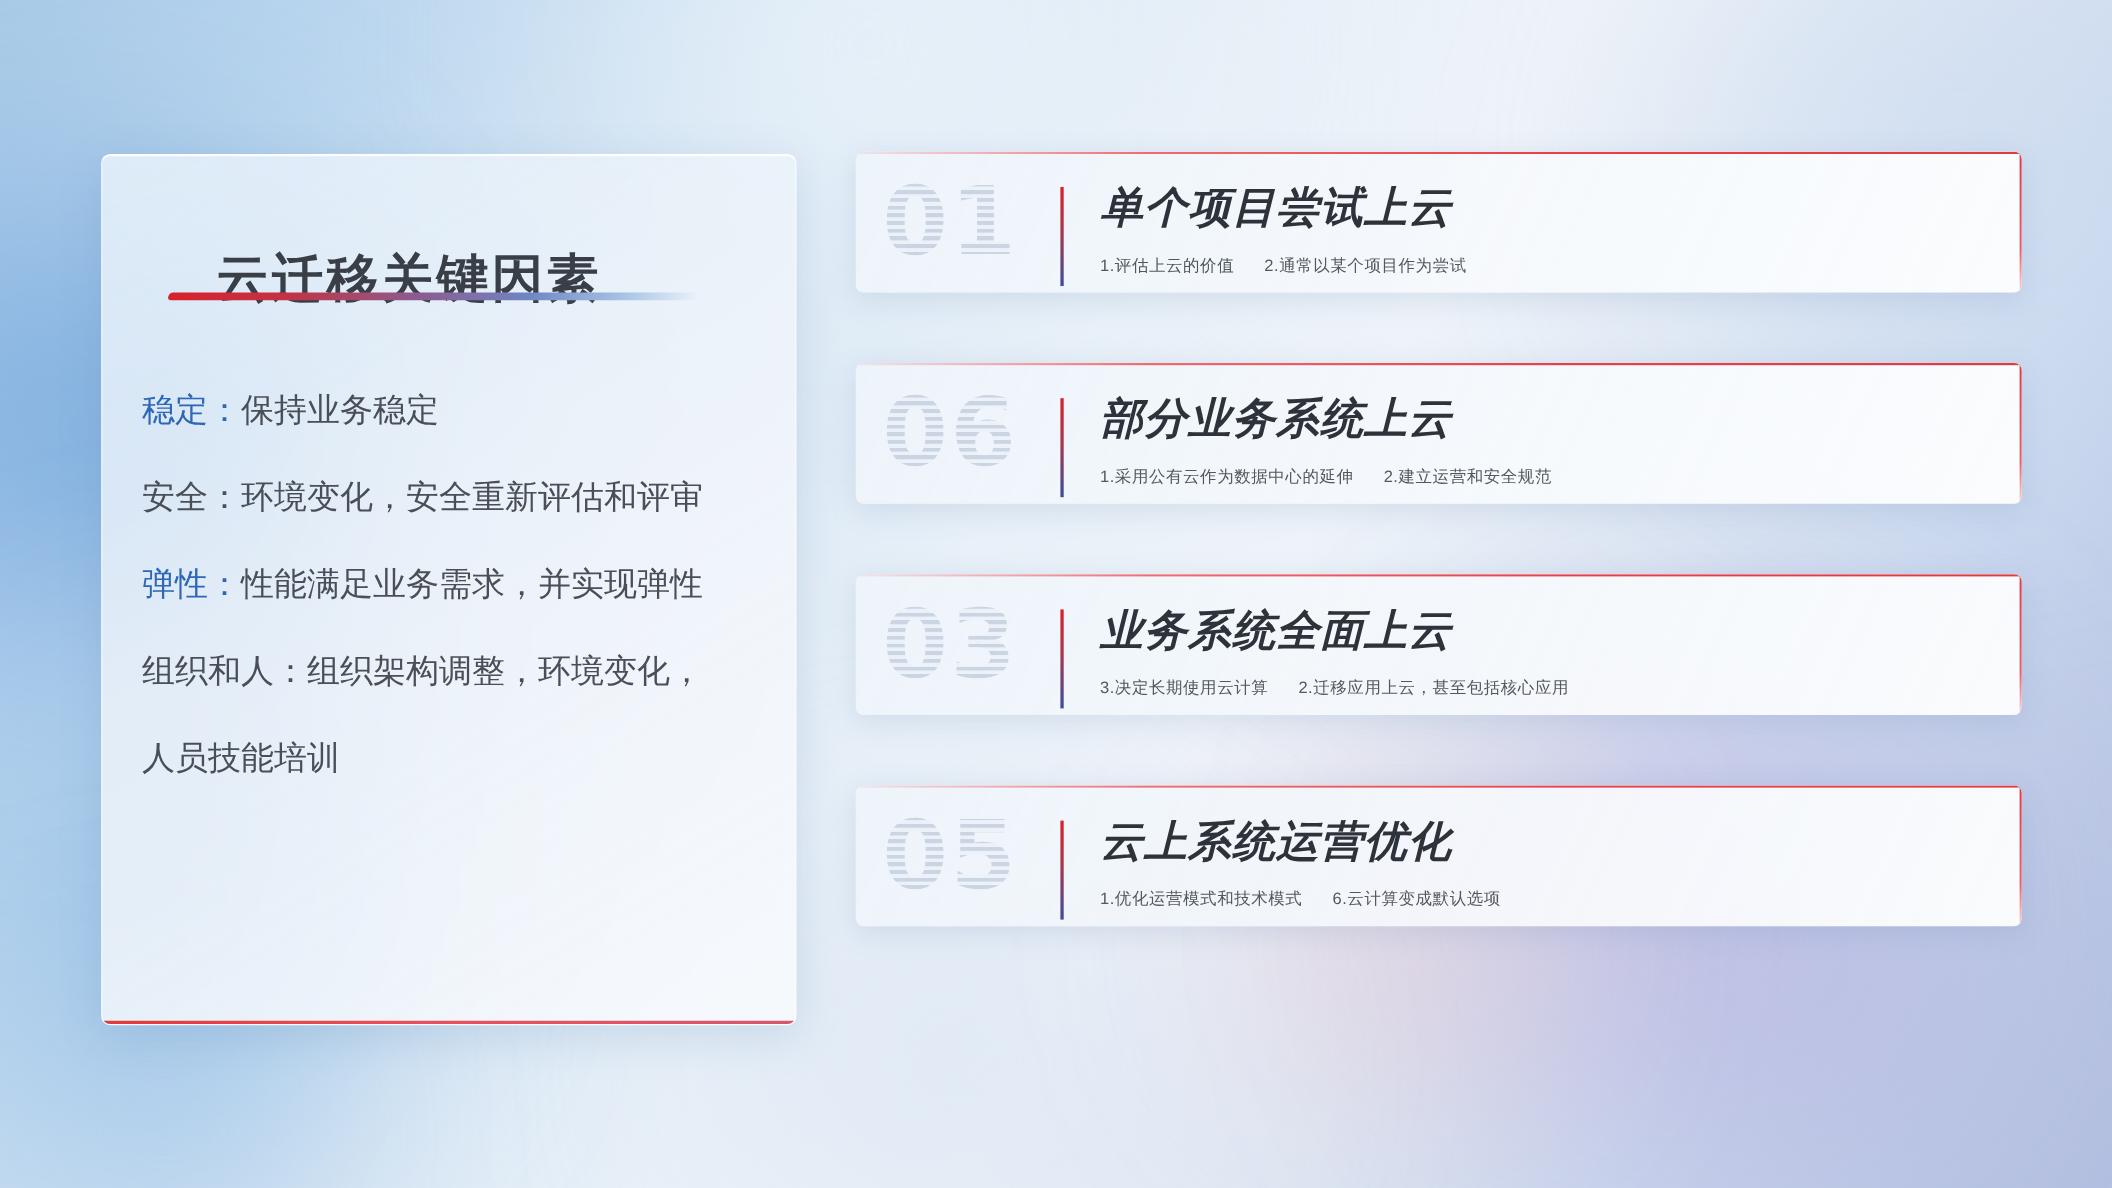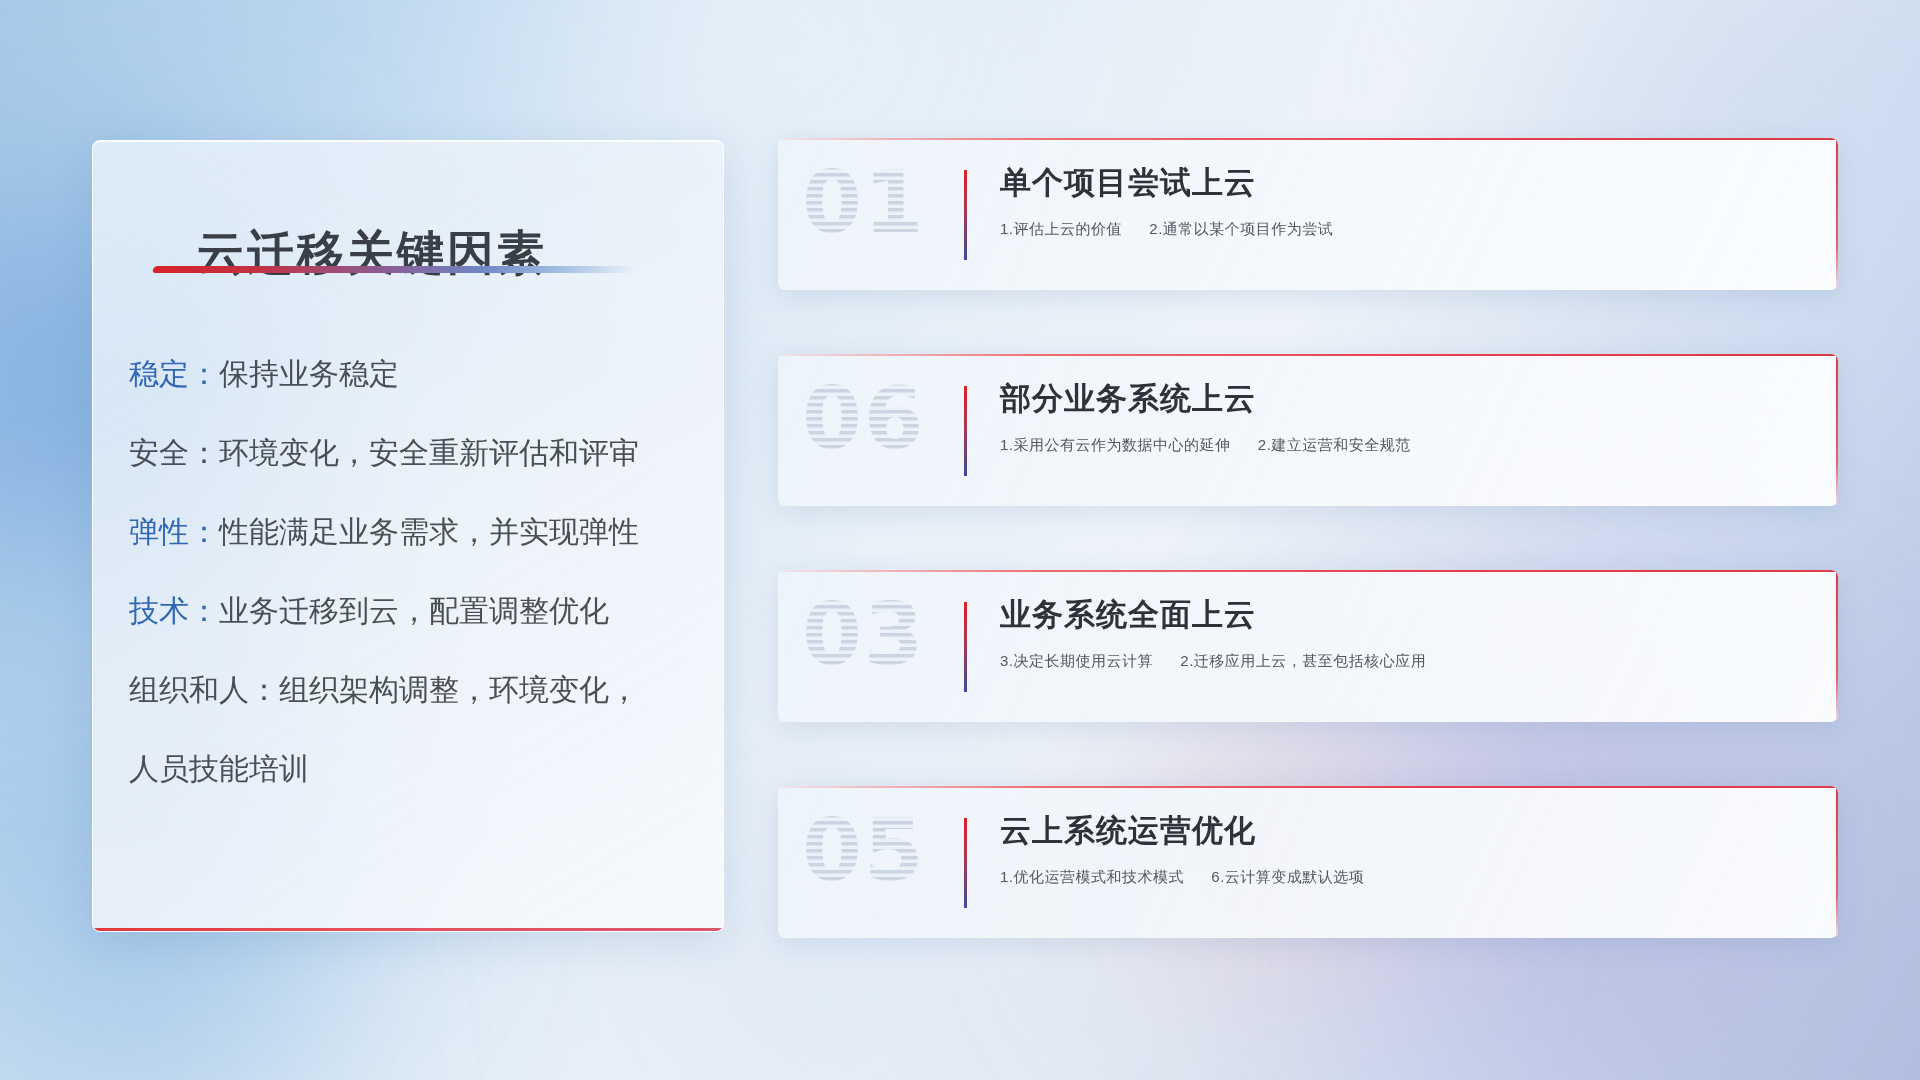--- a/index.html
+++ b/index.html
@@ -76,21 +76,21 @@
     margin-bottom:49px;white-space:nowrap;
   }
   .factor-line:last-child{margin-bottom:0;}
   .f-label{color:#2f66b5;}
   .f-label.gray{color:#4a4f57;}
   .f-text{color:#4a4f57;}
 
   
   #cards{position:absolute;left:778px;top:138px;width:1060px;}
   .card{
-    position:relative;height:152px;margin-bottom:64px;
+    position:relative;height:128px;margin-bottom:64px;
     border-radius:7px;
     background:linear-gradient(115deg,
        rgba(238,244,250,.92) 0%,
        rgba(243,247,251,.88) 35%,
        rgba(249,251,253,.93) 70%,
        rgba(252,253,254,.96) 100%);
     box-shadow:0 6px 26px rgba(90,125,170,.16);
     overflow:hidden;
   }
   .card:last-child{margin-bottom:0;}
@@ -113,22 +113,22 @@
             mask-image:repeating-linear-gradient(180deg,
         #000 0px,#000 3px,rgba(0,0,0,.08) 4px,rgba(0,0,0,.08) 7px);
     user-select:none;
   }
   .card-divider{
     position:absolute;left:186px;top:32px;width:3px;height:90px;
     background:linear-gradient(180deg,#d8222b 0%,#a8374f 45%,#3a4d9c 100%);
   }
   .card-body{position:absolute;left:222px;top:24px;right:30px;}
   .card-title{
-    font-size:31px;font-weight:700;color:#2e333b;letter-spacing:1px;
-    margin-bottom:16px;white-space:nowrap;
+    font-size:39px;font-weight:700;color:#2e333b;letter-spacing:1px;
+    margin-bottom:16px;white-space:nowrap;font-style:italic;
   }
   .card-desc{
     font-size:15px;color:#53585f;letter-spacing:.5px;white-space:nowrap;
   }
   .card-desc .gap{display:inline-block;width:18px;}
 </style>
 </head>
 <body>
 
 <div id="bg">
@@ -154,23 +154,20 @@
     </div>
 
     <div class="factor-line">
       <span class="f-label gray">安全：</span><span class="f-text">环境变化，安全重新评估和评审</span>
     </div>
 
     <div class="factor-line">
       <span class="f-label">弹性：</span><span class="f-text">性能满足业务需求，并实现弹性</span>
     </div>
 
-    <div class="factor-line">
-      <span class="f-label">技术：</span><span class="f-text">业务迁移到云，配置调整优化</span>
-    </div>
 
     <div class="factor-line">
       <span class="f-label gray">组织和人：</span><span class="f-text">组织架构调整，环境变化，</span>
     </div>
 
     <div class="factor-line">
       <span class="f-text">人员技能培训</span>
     </div>
 
   </div>

